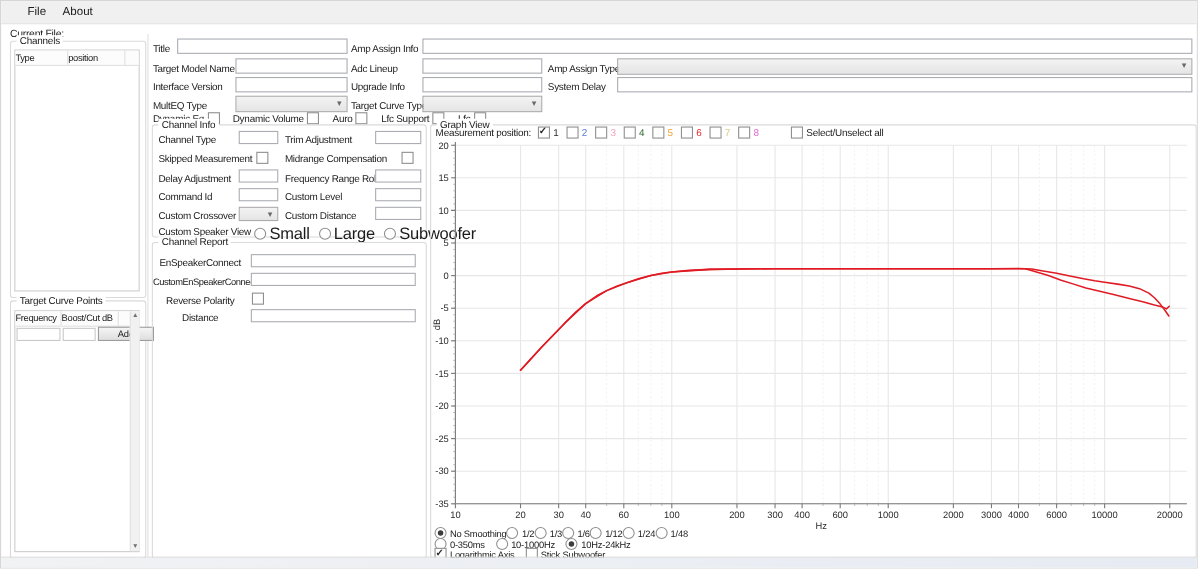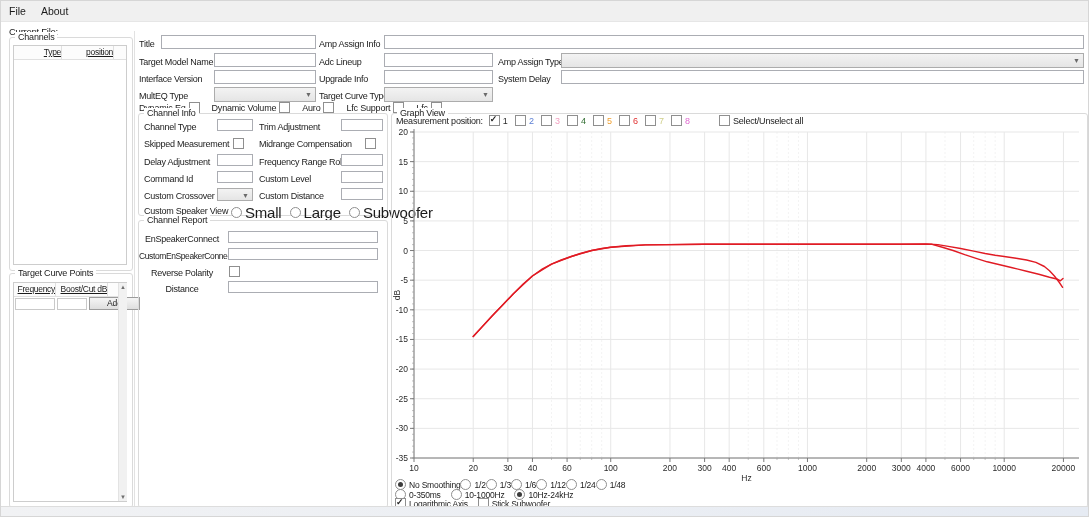--- a/index.html
+++ b/index.html
@@ -1,20 +1,20 @@
 <!DOCTYPE html>
 <html><head>
 <meta charset="utf-8">
 <style>
   html,body{margin:0;padding:0;background:#fff;}
   .window{position:relative;width:1089px;height:517px;background:#ffffff;
     font-family:"Liberation Sans",sans-serif;color:#1b1b1b;overflow:hidden;
     border:1px solid #d6d6d6;box-sizing:border-box;}
   .menubar{position:absolute;left:0;top:0;width:100%;height:21px;background:#f0f0f0;
-    border-bottom:1px solid #e6e6e6;display:flex;align-items:center;padding-left:8px;gap:15px;
+    border-bottom:1px solid #e6e6e6;display:flex;align-items:center;padding-left:24px;gap:15px;
     font-size:10.5px;box-sizing:border-box;}
   .menu-item{cursor:default;}
   .lbl{position:absolute;font-size:9px;letter-spacing:-0.25px;white-space:nowrap;line-height:12px;color:#1b1b1b;}
   .lbl.r{text-align:center;}
   .inp{position:absolute;height:14px;border:1px solid #abadb3;background:#fff;font-size:9px;
     padding:0 2px;box-sizing:border-box;font-family:"Liberation Sans",sans-serif;}
   .cmb{position:absolute;height:15px;border:1px solid #acacac;
     background:linear-gradient(#f3f3f3,#e5e5e5);box-sizing:border-box;}
   .cmb .arr{position:absolute;right:3px;top:2px;font-size:7px;color:#6a6a6a;line-height:10px;}
   .grp{position:absolute;border:1px solid #dadada;border-radius:3px;}
@@ -24,22 +24,22 @@
     position:relative;box-sizing:content-box;flex:0 0 auto;}
   .cb.checked::after{content:"✓";position:absolute;left:0px;top:-2px;font-size:9px;font-weight:bold;color:#222;}
   .rad{display:inline-block;width:9px;height:9px;border:1px solid #8f8f8f;border-radius:50%;
     background:#fff;position:relative;box-sizing:content-box;flex:0 0 auto;}
   .rad.sel::after{content:"";position:absolute;left:2px;top:2px;width:5px;height:5px;border-radius:50%;background:#3c3c3c;}
   .row-flex{position:absolute;display:flex;align-items:center;font-size:8.5px;
     letter-spacing:-0.2px;white-space:nowrap;}
   .row-flex .item{display:flex;align-items:center;gap:3px;}
   .lv{position:absolute;border:1px solid #cdcdcd;background:#fff;box-sizing:border-box;}
   .lv-head{display:flex;height:13px;border-bottom:1px solid #e0e0e0;font-size:8.5px;background:#fcfcfc;}
-  .lv-h{border-right:1px solid #e0e0e0;text-align:right;line-height:13px;letter-spacing:-0.3px;
-    box-sizing:border-box;overflow:hidden;text-decoration:underline;}
+  .lv-h{border-right:1px solid #e0e0e0;text-align:left;line-height:13px;letter-spacing:-0.3px;
+    box-sizing:border-box;overflow:hidden;}
   .cell{position:absolute;height:12px;border:1px solid #c9c9c9;background:#fff;box-sizing:border-box;}
   .btn{position:absolute;height:13px;background:linear-gradient(#f5f5f5,#dedede);
     border:1px solid #9c9c9c;font-size:8.5px;text-align:center;line-height:11px;box-sizing:border-box;}
   .sb{position:absolute;width:9px;background:#f1f1f1;border-left:1px solid #e3e3e3;box-sizing:border-box;}
   .sb .up,.sb .dn{position:absolute;left:0;width:100%;text-align:center;font-size:6px;color:#6f6f6f;}
   .sb .up{top:1px;} .sb .dn{bottom:1px;}
   .vline{position:absolute;width:1px;background:#e2e2e2;}
   .bottomband{position:absolute;left:0;bottom:0;width:100%;height:10px;
     background:linear-gradient(to right,#f1f2f4,#e6ebf3);border-top:1px solid #dddddd;box-sizing:border-box;}
   .num{font-size:9px;letter-spacing:0;}

